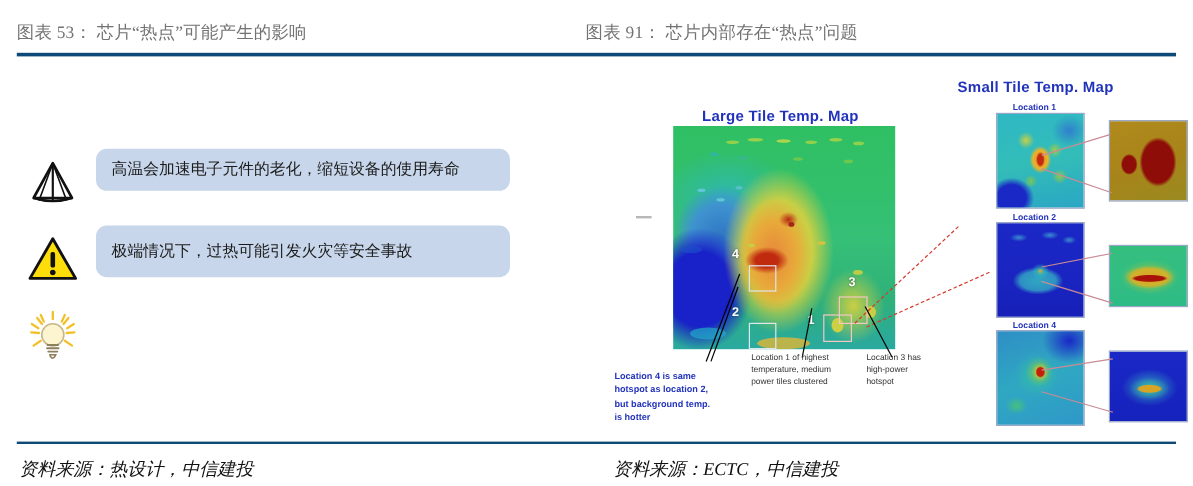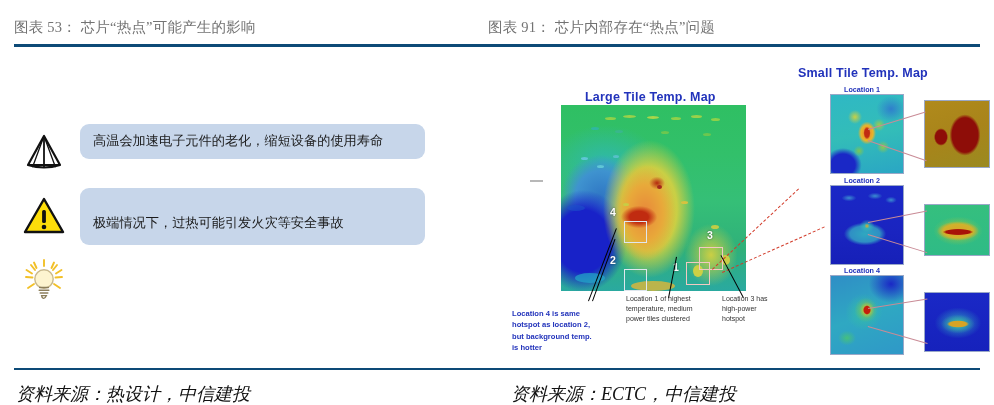--- a/index.html
+++ b/index.html
@@ -26,21 +26,21 @@
     background: #0d4a77;
   }
   .rule-bottom {
     position: absolute; left: 14px; top: 368px; width: 966px; height: 2px;
     background: #0d4a77;
   }
 
   .src {
     position: absolute; top: 382px;
     font-family: "Liberation Serif", serif;
-    font-style: italic; font-size: 18px; color: #111;
+    font-style: italic; font-size: 15px; color: #111;
     white-space: nowrap;
   }
   #src-left  { left: 16px; }
   #src-right { left: 511px; }
 
   
   #left-panel {
     position: absolute; left: 14px; top: 56px; width: 480px; height: 305px;
   }
   .item { position: absolute; left: 0; display: flex; align-items: flex-start; }
@@ -49,21 +49,21 @@
     display: flex; align-items: center; justify-content: center;
     margin-right: 6px;
   }
   .bubble {
     background: #c7d6ea; border-radius: 9px;
     padding: 7px 12px 8px 13px;
     font-size: 13.2px; line-height: 1.55; color: #1b1b1b;
     font-family: "Liberation Sans", sans-serif;
     width: 345px;
   }
-  .bubble.one-line { padding-top: 25px; padding-bottom: 12px; }
+  .bubble.one-line { padding-top: 11px; padding-bottom: 12px; }
   #item-0 { top: 4px; }
   #item-1 { top: 68px; }
   #item-2 { top: 132px; }
   #item-3 { top: 196px; }
 
   
   #right-panel {
     position: absolute; left: 500px; top: 54px; width: 490px; height: 308px;
     background: #ffffff;
   }

